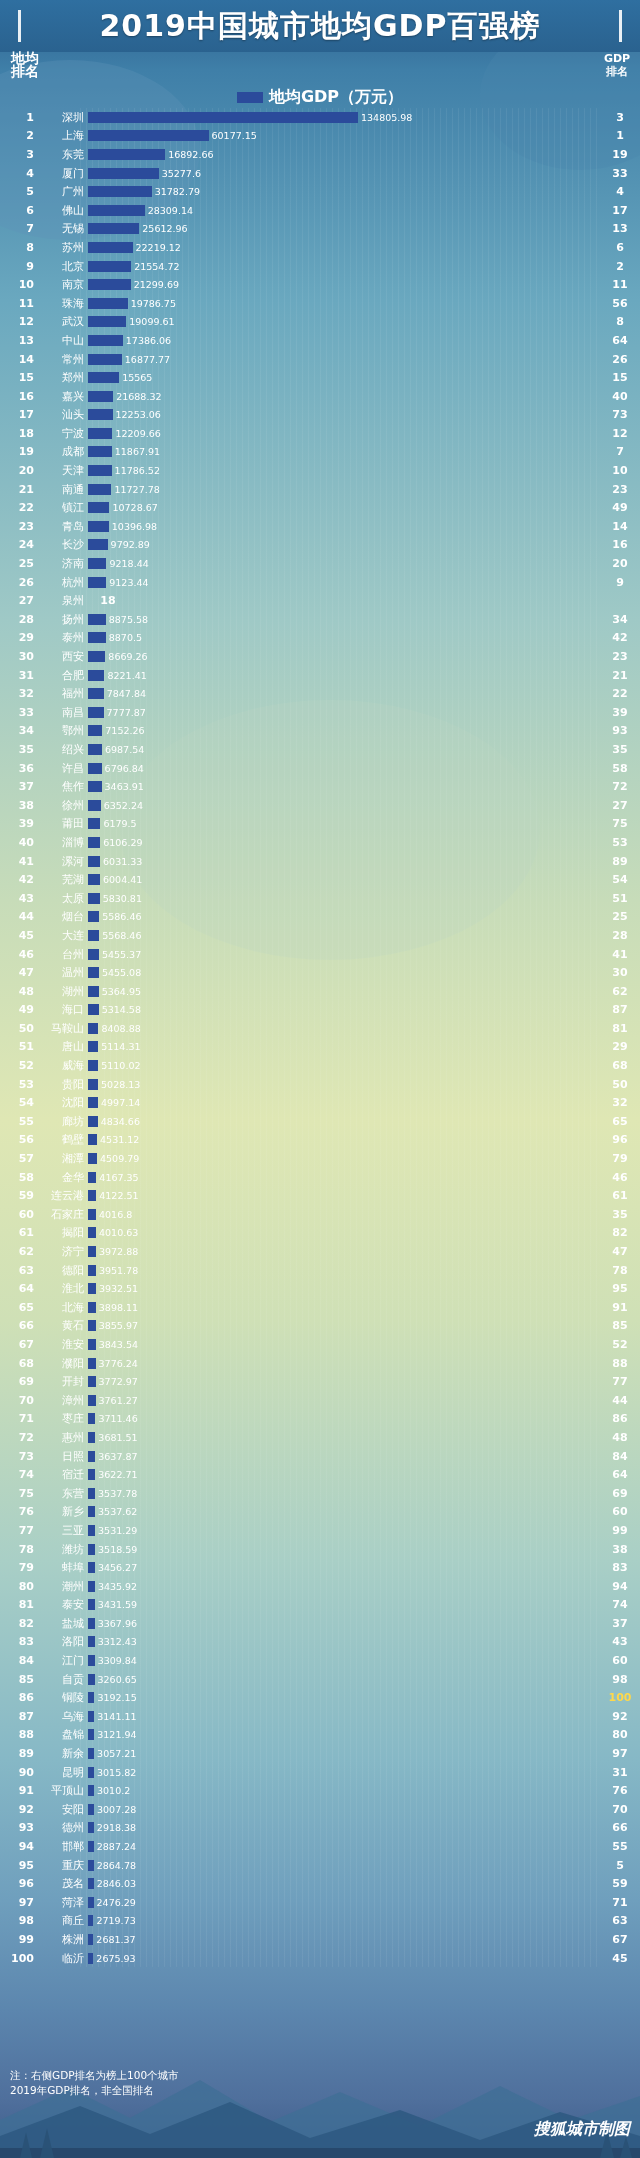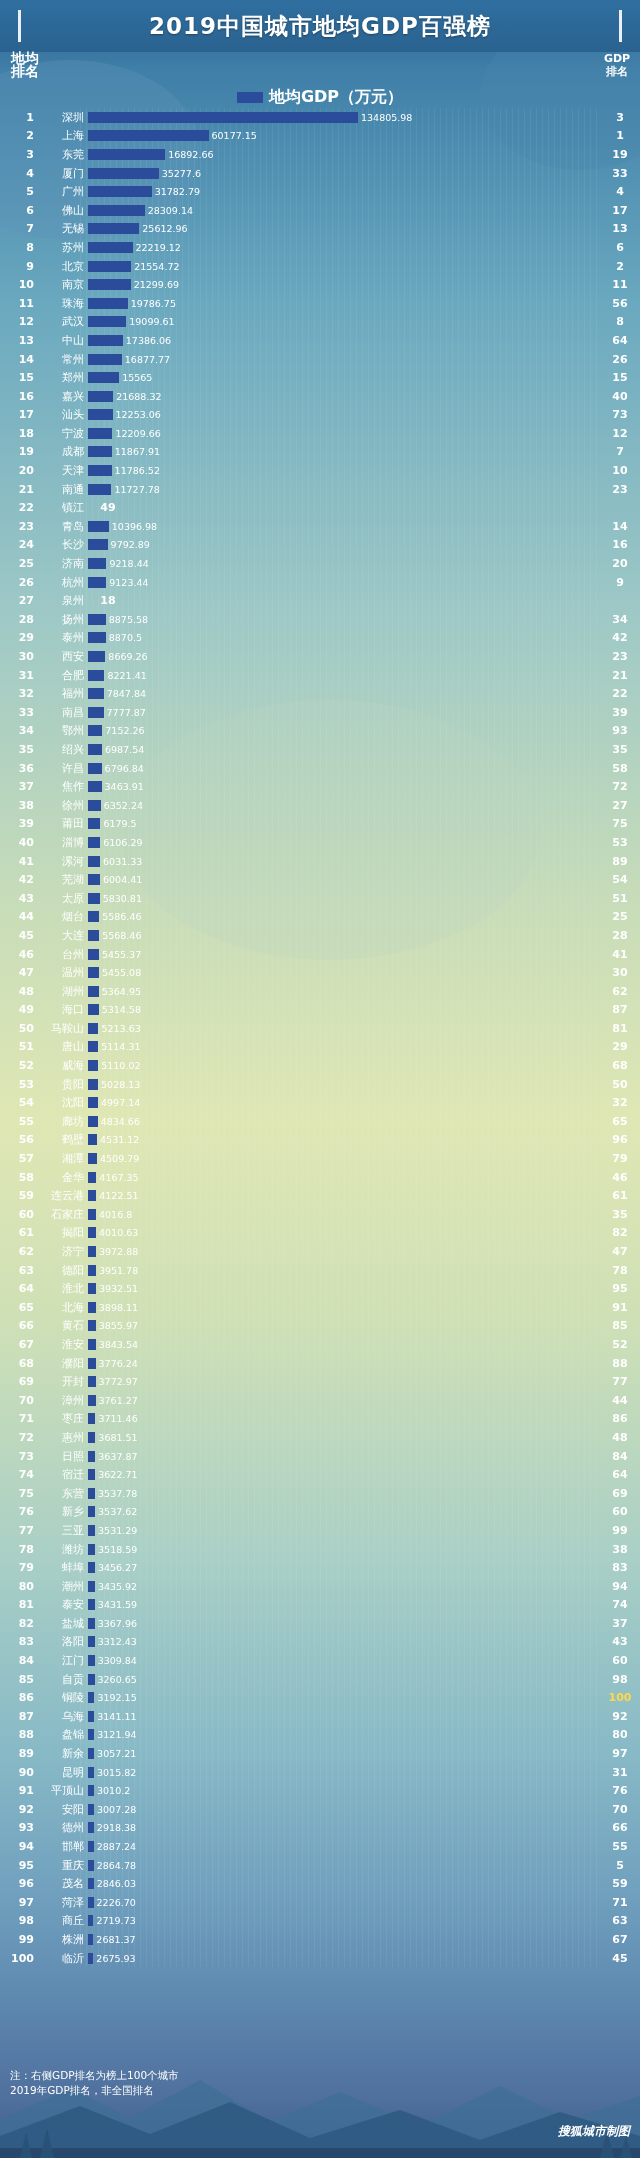--- a/index.html
+++ b/index.html
@@ -37,21 +37,21 @@
 
   
   .header{
     position:relative;
     height:52px;
     display:flex;align-items:center;justify-content:center;
     background:linear-gradient(180deg,#2f6fa0,#2a628f);
   }
   .header .title{
     color:#ffffff;
-    font-size:23px;
+    font-size:30px;
     font-weight:bold;
     letter-spacing:1px;
     text-shadow:0 1px 2px rgba(0,0,0,.35);
   }
   .header:before,.header:after{
     content:"";position:absolute;top:10px;bottom:10px;width:3px;background:#ffffff;opacity:.9;
   }
   .header:before{left:18px;}
   .header:after{right:18px;}
 
@@ -163,21 +163,21 @@
     bottom:60px;
     color:#ffffff;
     font-size:10.5px;
     line-height:15px;
   }
   .credit{
     position:absolute;
     right:10px;
     bottom:18px;
     color:#ffffff;
-    font-size:12px;
+    font-size:16px;
     font-style:italic;
     font-weight:bold;
   }
 </style>
 </head>
 <body>
 
 <div id="page">
 
   <div class="blob b1"></div>
@@ -391,20 +391,24 @@
         <div class="city">南通</div>
         <div class="barwrap">
           <div class="bar" style="width: 23.4893px; background: rgb(43, 75, 155);"></div>
           <div class="val">11727.78</div>
         </div>
         <div class="gdprank">23</div>
       </div>
       <div class="row">
         <div class="rank">22</div>
         <div class="city">镇江</div>
+        <div class="barwrap">
+          <div class="bar" style="width: 21.4882px; background: rgb(43, 75, 155);"></div>
+          <div class="val">10728.67</div>
+        </div>
         <div class="gdprank">49</div>
       </div>
       <div class="row">
         <div class="rank">23</div>
         <div class="city">青岛</div>
         <div class="barwrap">
           <div class="bar" style="width: 20.8239px; background: rgb(43, 75, 155);"></div>
           <div class="val">10396.98</div>
         </div>
         <div class="gdprank">14</div>
@@ -637,21 +641,21 @@
           <div class="bar" style="width: 10.6445px; background: rgb(43, 75, 155);"></div>
           <div class="val">5314.58</div>
         </div>
         <div class="gdprank">87</div>
       </div>
       <div class="row">
         <div class="rank">50</div>
         <div class="city">马鞍山</div>
         <div class="barwrap">
           <div class="bar" style="width: 10.4423px; background: rgb(43, 75, 155);"></div>
-          <div class="val">5213.63</div>
+          <div class="val">8408.88</div>
         </div>
         <div class="gdprank">81</div>
       </div>
       <div class="row">
         <div class="rank">51</div>
         <div class="city">唐山</div>
         <div class="barwrap">
           <div class="bar" style="width: 10.2433px; background: rgb(43, 75, 155);"></div>
           <div class="val">5114.31</div>
         </div>
@@ -1060,21 +1064,21 @@
           <div class="bar" style="width: 5.70025px; background: rgb(43, 75, 155);"></div>
           <div class="val">2846.03</div>
         </div>
         <div class="gdprank">59</div>
       </div>
       <div class="row">
         <div class="rank">97</div>
         <div class="city">菏泽</div>
         <div class="barwrap">
           <div class="bar" style="width: 5.58034px; background: rgb(43, 75, 155);"></div>
-          <div class="val">2226.70</div>
+          <div class="val">2476.29</div>
         </div>
         <div class="gdprank">71</div>
       </div>
       <div class="row">
         <div class="rank">98</div>
         <div class="city">商丘</div>
         <div class="barwrap">
           <div class="bar" style="width: 5.44729px; background: rgb(43, 75, 155);"></div>
           <div class="val">2719.73</div>
         </div>

